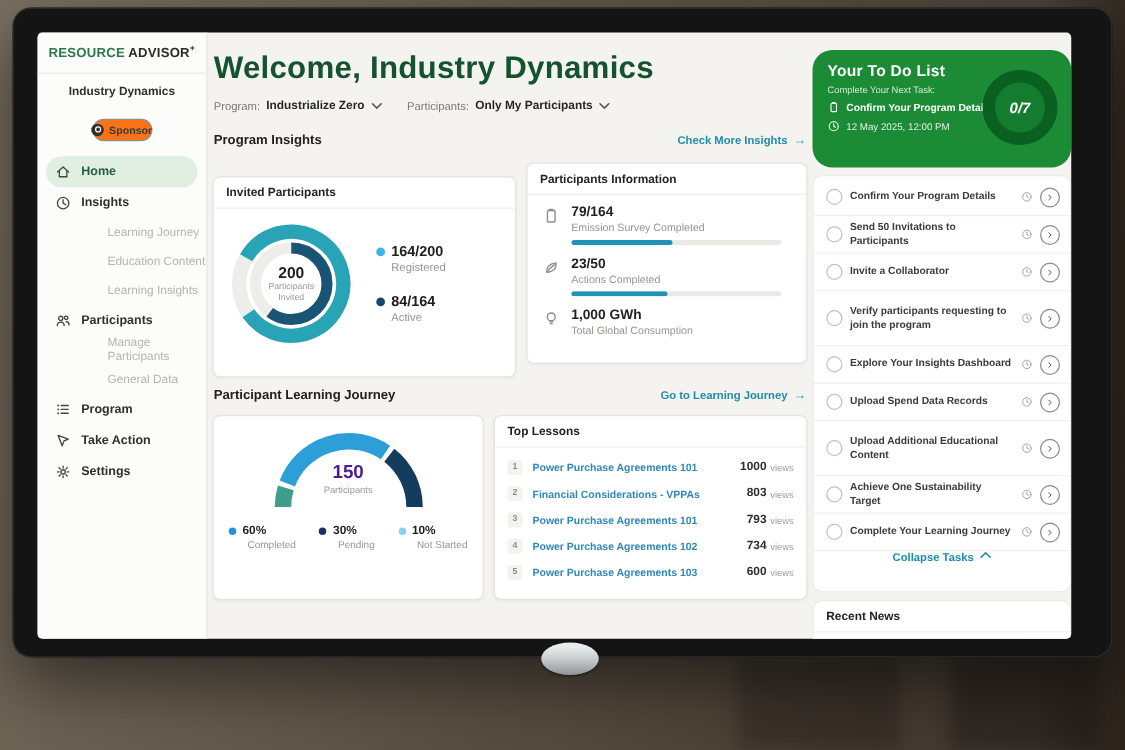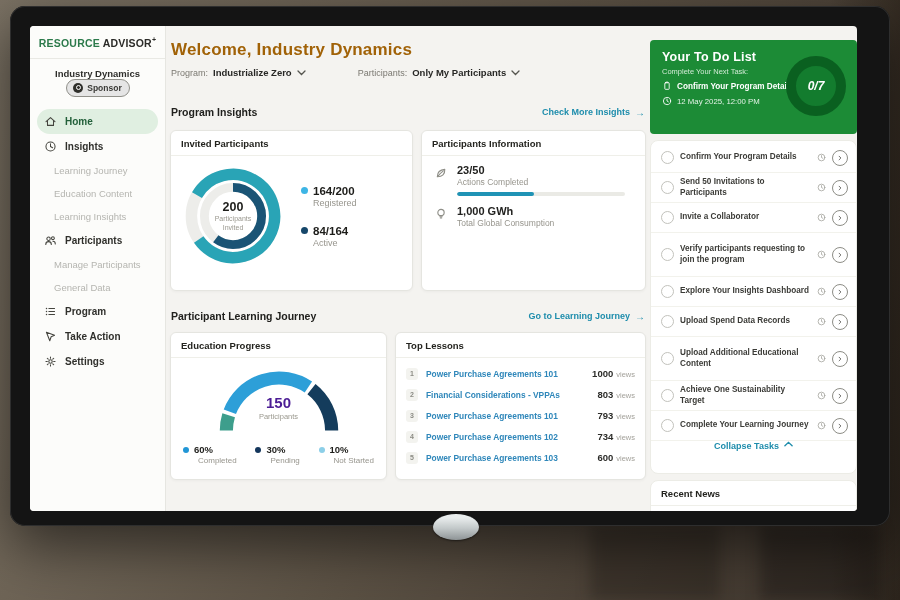--- a/index.html
+++ b/index.html
@@ -17,51 +17,51 @@
   .notch{position:absolute;left:433px;top:514px;width:46px;height:26px;border-radius:50%;
     background:linear-gradient(180deg,#e8ecec 15%,#c2c8c9 55%,#8e9496 100%);box-shadow:0 1px 2px rgba(0,0,0,.5);}
   .screen{position:absolute;left:20px;top:20px;width:827px;height:485px;background:#f4f3f0;border-radius:4px;overflow:hidden;}
 
   
   .sidebar{position:absolute;left:0;top:0;bottom:0;width:136px;background:#fcfcfa;border-right:1px solid #e6e6e1;padding-top:10px;}
   .logo{text-align:center;font-size:10.5px;font-weight:700;letter-spacing:.2px;}
   .logo-a{color:#2c7a4b}.logo-b{color:#2b2b28}.logo-plus{color:#2b2b28;font-size:7px;font-weight:700}
   .side-div{height:1px;background:#e9e9e4;margin-top:9px}
   .org{text-align:center;font-size:9.5px;font-weight:700;color:#2e2e2b;margin-top:9px}
-  .sponsor{margin:0 auto 0;width:64px;height:18px;border:1px solid #90908a;border-radius:10px;
-    display:flex;align-items:center;justify-content:center;gap:4px;font-size:8.5px;font-weight:600;color:#3a3a37;background:#e5e5e5;cursor:pointer}
+  .sponsor{margin:16px auto 0;width:48px;height:18px;border:1px solid #90908a;border-radius:10px;
+    display:flex;align-items:center;justify-content:center;gap:4px;font-size:8.5px;font-weight:600;color:#3a3a37;background:#f97316;cursor:pointer}
   .sp-ic{width:10px;height:10px;border-radius:50%;background:#2f2f2b;position:relative;flex:none}
   .sp-ic::after{content:"";position:absolute;inset:2.5px;border:1px solid #fff;border-radius:50%}
   .nav{margin-top:12px}
   .nav-item{display:flex;align-items:center;gap:8px;height:25px;padding-left:14px;cursor:pointer}
   .nav-item .nav-label{font-size:10px;font-weight:700;color:#30302c}
   .nav-item.active{background:#e0efe1;border-radius:14px;margin:0 7px;padding-left:7px}
   .nav-item.active .nav-label{color:#23603a}
-  .nav-sub{height:23px;display:flex;align-items:center;padding-left:24px;cursor:pointer}
+  .nav-sub{height:23px;display:flex;align-items:center;padding-left:56px;cursor:pointer}
   .nav-sub span{font-size:9.5px;font-weight:500;color:#b5b5b0}
   .ic{stroke:#45453f;fill:none;stroke-width:1.3;stroke-linecap:round;stroke-linejoin:round;flex:none}
 
   
   .main{position:absolute;left:136px;top:0;right:207px;bottom:0}
-  .h1{position:absolute;left:5px;top:14px;font-size:17px;font-weight:700;color:#a16207;letter-spacing:.2px}
-  .filters{position:absolute;left:5px;top:41px;display:flex;gap:52px}
+  .h1{position:absolute;left:5px;top:14px;font-size:25px;font-weight:700;color:#14532d;letter-spacing:.2px}
+  .filters{position:absolute;left:5px;top:53px;display:flex;gap:20px}
   .filter{display:flex;align-items:center;gap:5px;cursor:pointer}
   .f-label{font-size:9px;color:#7b7972}
   .f-value{font-size:9.5px;font-weight:700;color:#272725}
   .chev{width:9px;height:6px;stroke:#55554f;fill:none;stroke-width:1.3;stroke-linecap:round}
   .sec-head{position:absolute;left:5px;width:474px;display:flex;justify-content:space-between;align-items:center}
   .sec-title{font-size:10.5px;font-weight:700;color:#21211e}
   .sec-link{display:flex;align-items:center;gap:5px;font-size:9px;font-weight:700;color:#1e8dac;cursor:pointer;text-decoration:none}
   .sec-link .arrow{font-size:10px}
 
   .card{position:absolute;background:#fff;border:1px solid #e5e5e0;border-radius:6px;box-shadow:0 1px 3px rgba(0,0,0,.04)}
   .card-title{padding:7px 10px 6px;border-bottom:1px solid #efefe9;font-size:9.5px;font-weight:700;color:#24241f}
 
   
-  .c-invited{left:4px;top:104px;width:243px;height:161px}
+  .c-invited{left:4px;top:115px;width:243px;height:161px}
   .c1-body{display:flex;align-items:center;padding:8px 8px 0 10px}
   .donut-wrap{position:relative;width:104px;height:104px;flex:none}
   .donut-center{position:absolute;inset:0;display:flex;flex-direction:column;align-items:center;justify-content:center;text-align:center}
   .dc-val{font-size:12.5px;font-weight:800;color:#1e1e1b}
   .dc-lab{font-size:7px;color:#9a988f;width:56px;line-height:1.25;margin-top:1px}
   .c1-legend{margin-left:16px;display:flex;flex-direction:column;gap:17px}
   .lg-row{display:flex;align-items:center;gap:5px}
   .dot{width:7px;height:7px;border-radius:50%;flex:none}
   .lg-val{font-size:11.5px;font-weight:800;color:#1d1d1a}
   .lg-lab{font-size:9px;color:#97958d;margin-left:12px;margin-top:1px}
@@ -93,21 +93,21 @@
   .lesson-row{display:flex;align-items:center;height:21px}
   .rank{width:12px;height:12px;border-radius:3px;background:#f3f3ef;color:#8b8b84;font-size:7px;font-weight:600;
     display:flex;align-items:center;justify-content:center;flex:none}
   .lesson-title{font-size:8.4px;font-weight:600;color:#2f87ba;margin-left:8px;cursor:pointer;text-decoration:none;white-space:nowrap}
   .views{margin-left:auto;display:flex;align-items:flex-end;gap:3px}
   .views-num{font-size:9.5px;font-weight:800;color:#2c2c29}
   .views-suf{font-size:7.5px;color:#a3a19a}
 
   
   .right{position:absolute;left:620px;top:0;width:207px;height:100%}
-  .todo-card{position:absolute;left:0;right:0;top:14px;height:94px;background:#1c8b36;border-radius:4px;padding:10px 12px;color:#fff}
+  .todo-card{position:absolute;left:0;right:0;top:14px;height:94px;background:#1c8b36;border-radius:16px;padding:10px 12px;color:#fff}
   .todo-title{font-size:12.5px;font-weight:800;letter-spacing:.2px}
   .todo-sub{font-size:7.5px;color:#cfe9d4;margin-top:3px}
   .todo-line{display:flex;align-items:center;gap:5px;margin-top:5px}
   .todo-line .wic{width:10px;height:10px;stroke:#fff;stroke-width:1.4;fill:none;stroke-linecap:round;stroke-linejoin:round;flex:none}
   .todo-task{font-size:8.2px;font-weight:700}
   .todo-time{font-size:7.8px;color:#e2f2e6;font-weight:500}
   .todo-ring{position:absolute;right:8px;top:13px;width:66px;height:66px}
   .ring-text{position:absolute;inset:0;display:flex;align-items:center;justify-content:center;font-size:12px;font-weight:800;color:#fff;font-style:italic}
 
   .tasks-card{position:absolute;left:0;right:0;top:114px;height:334px;background:#fff;border:1px solid #ececе6;border:1px solid #ececE6;border-radius:8px;
@@ -270,20 +270,33 @@
               </div>
             </div>
           </div>
         </div>
 
         <div class="card c-info">
           <div class="card-title">Participants Information</div>
           <div class="c2-body">
             <div class="info-row">
               <svg class="info-ic ic" viewBox="0 0 16 16" style="stroke:#8f8f88">
+                  <rect x="4.5" y="2.8" width="7" height="10.5" rx="1"></rect>
+                  <path d="M6.3 2.8v-1h3.4v1"></path>
+                </svg>
+              <div class="info-body">
+                <div class="info-val">79/164</div>
+                <div class="info-lab">Emission Survey Completed</div>
+                <div class="bar">
+                    <div class="bar-fill" style="width: 48%;"></div>
+                  </div>
+              </div>
+            </div>
+            <div class="info-row">
+              <svg class="info-ic ic" viewBox="0 0 16 16" style="stroke:#8f8f88">
                   <path d="M3.8 12.3C3.8 7.3 7 4.4 12.3 3.9c.4 5.3-2.9 8.5-8.5 8.4z"></path>
                   <path d="M4.8 11.3C6.6 9 8.8 7.1 10.7 5.6"></path>
                 </svg>
               <div class="info-body">
                 <div class="info-val">23/50</div>
                 <div class="info-lab">Actions Completed</div>
                 <div class="bar">
                     <div class="bar-fill" style="width: 46%;"></div>
                   </div>
               </div>
@@ -303,21 +316,20 @@
 
         <div class="sec-head" style="top:284px">
           <span class="sec-title">Participant Learning Journey</span>
           <a class="sec-link">
             <span>Go to Learning Journey</span>
             <span class="arrow">→</span>
           </a>
         </div>
 
         <div class="card c-gauge">
-          <div class="card-title">Education Progress</div>
           <div class="gauge-wrap">
             <svg width="132" height="68" viewBox="0 0 120 62">
               <path d="M12 58 A48 48 0 0 1 14.1 44" fill="none" stroke="#3d9e8c" stroke-width="12"></path>
               <path d="M15.2 40.8 A48 48 0 0 1 86.8 18.2" fill="none" stroke="#2d9fd8" stroke-width="12"></path>
               <path d="M89.6 20.2 A48 48 0 0 1 108 58" fill="none" stroke="#143c5c" stroke-width="12"></path>
             </svg>
             <div class="gauge-center">
               <div class="gc-val">150</div>
               <div class="gc-lab">Participants</div>
             </div>

